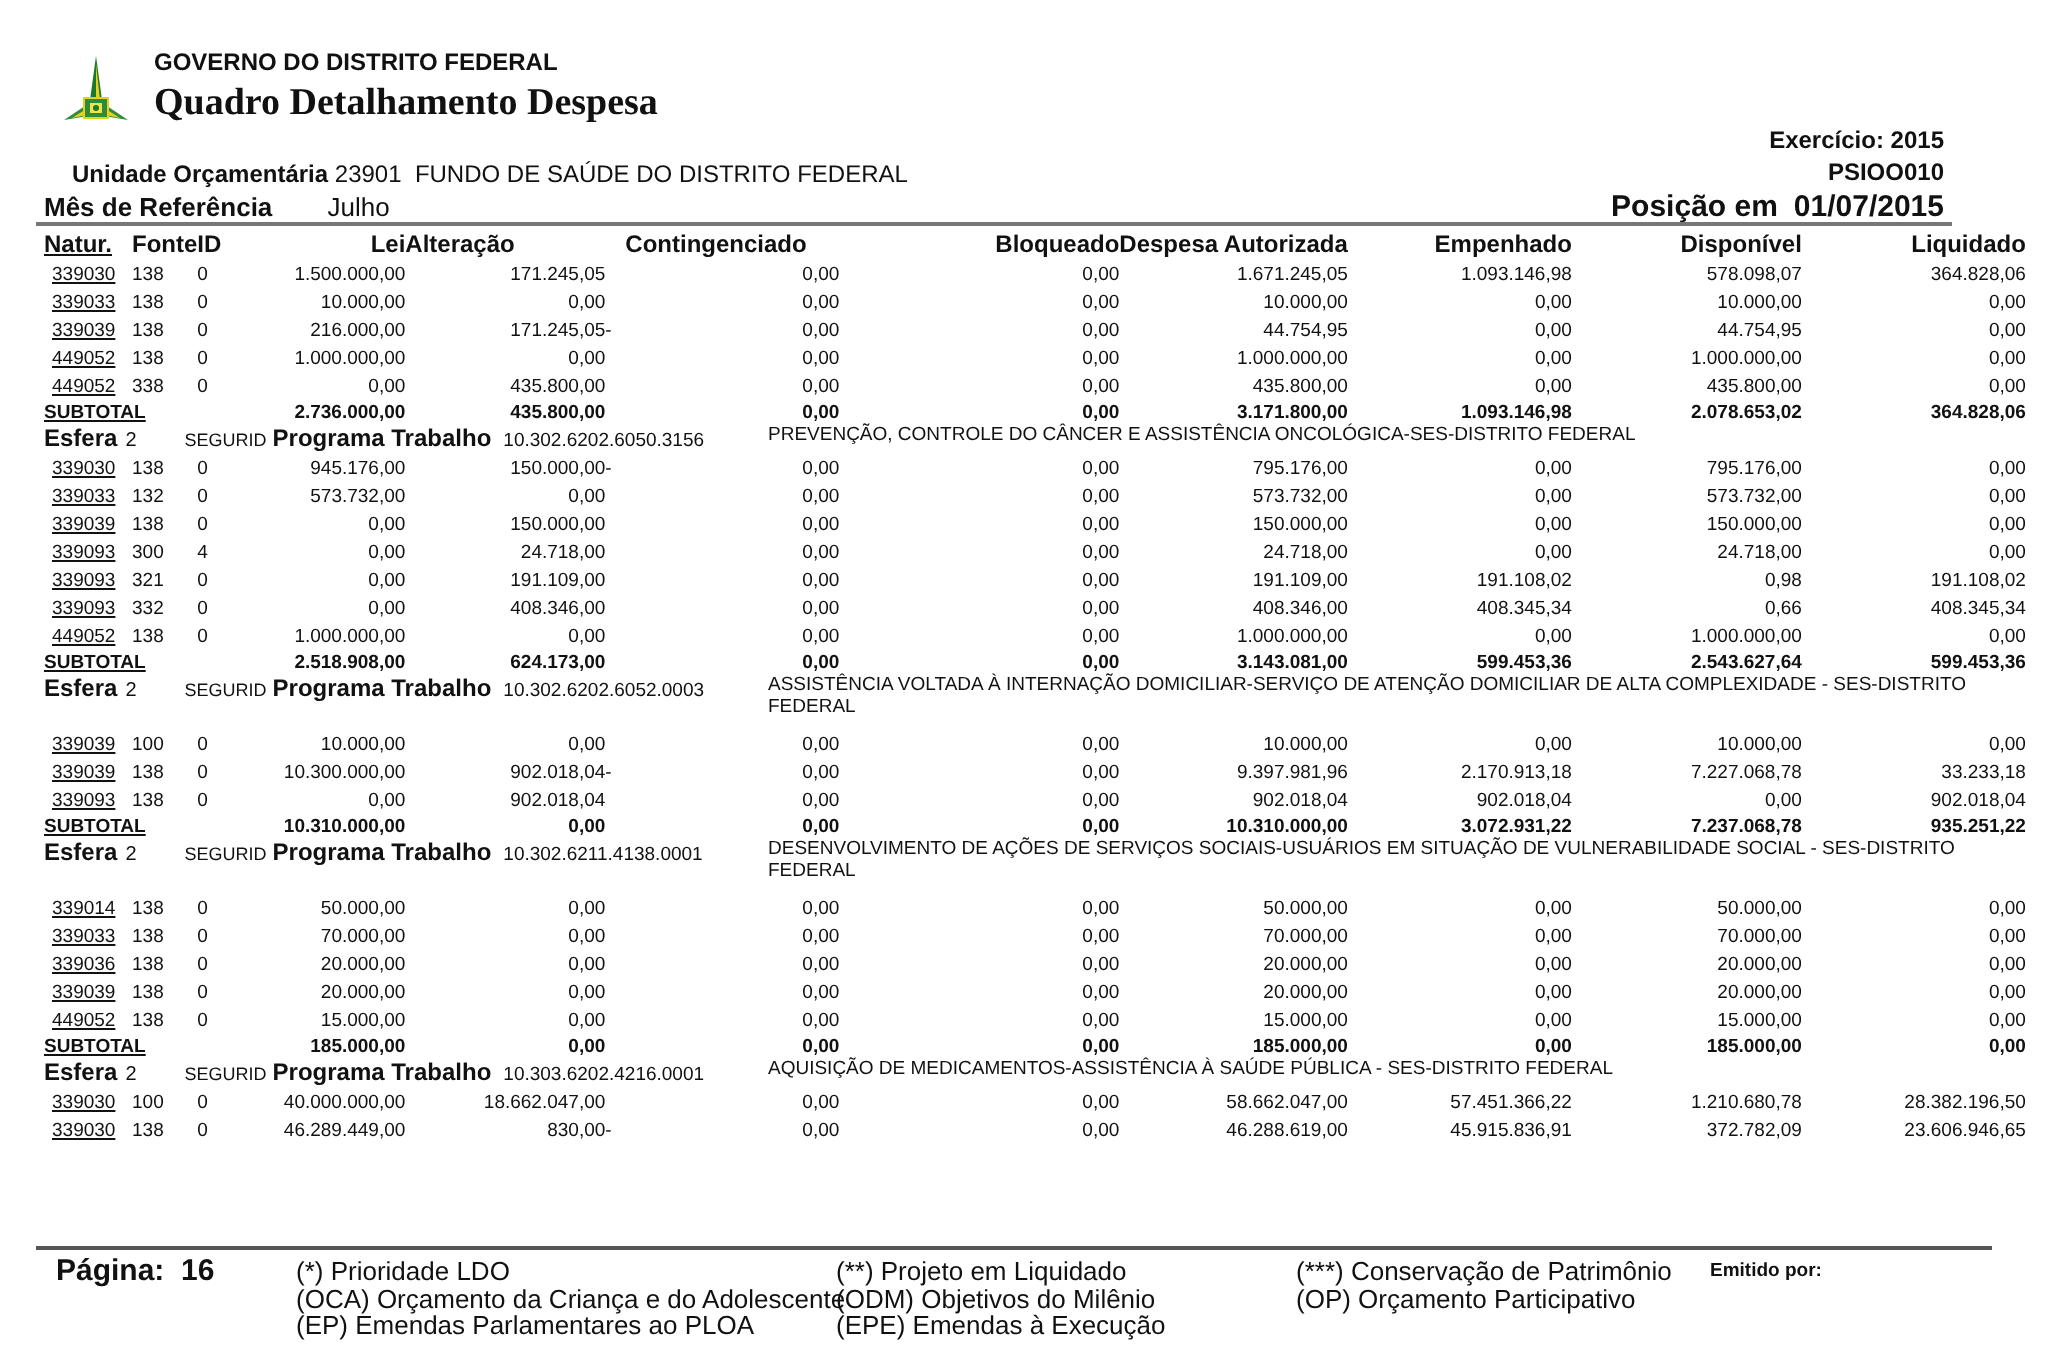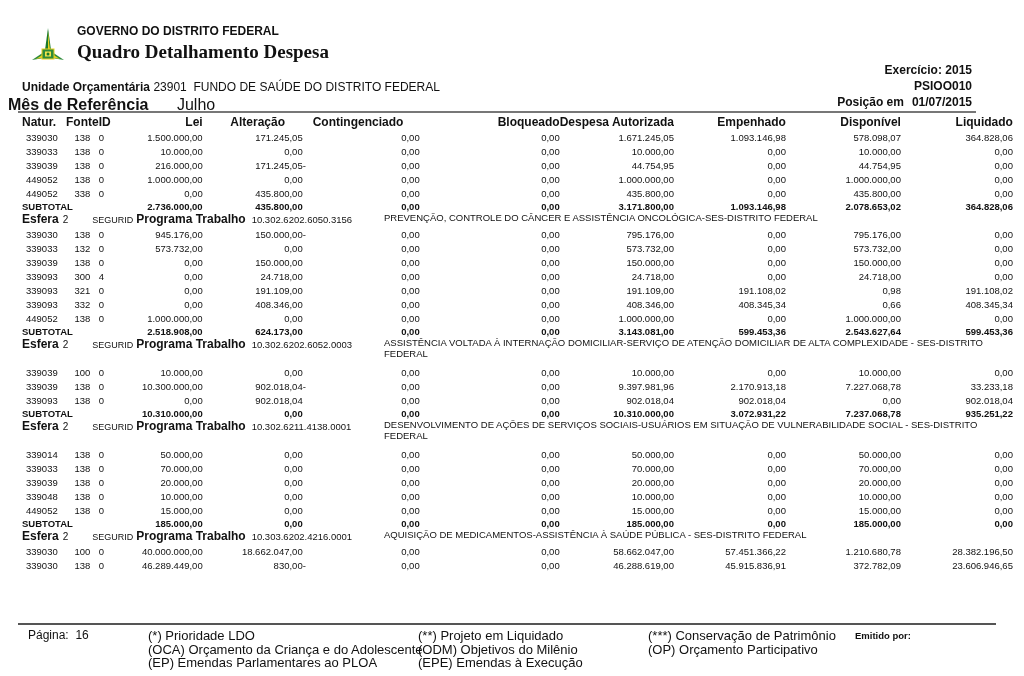--- a/index.html
+++ b/index.html
@@ -5,67 +5,67 @@
   * { margin: 0; padding: 0; box-sizing: border-box; }
   body {
     width: 1024px; height: 676px; background: #ffffff; overflow: hidden;
     font-family: "Liberation Sans", sans-serif; color: #111; position: relative;
   }
   .logo { position: absolute; left: 30px; top: 26px; width: 36px; height: 40px; }
   .gov { position: absolute; left: 77px; top: 24px; font-size: 12px; font-weight: bold; }
   .title { position: absolute; left: 77px; top: 41px; font-family: "Liberation Serif", serif; font-size: 19px; font-weight: bold; }
   .ex { position: absolute; right: 52px; top: 63px; font-size: 12px; font-weight: bold; text-align: right; }
   .code { position: absolute; right: 52px; top: 79px; font-size: 12px; font-weight: bold; text-align: left; }
-  .pos { position: absolute; right: 52px; top: 95px; font-size: 12px; font-weight: bold; }
+  .pos { position: absolute; right: 52px; top: 95px; font-size: 15px; font-weight: bold; }
   .pos span { margin-left: 8px; }
-  .unit { position: absolute; left: 22px; top: 80px; font-size: 12px; }
+  .unit { position: absolute; left: 36px; top: 80px; font-size: 12px; }
   .unit b { font-weight: bold; }
-  .mes { position: absolute; left: 8px; top: 96px; font-size: 16px; }
+  .mes { position: absolute; left: 22px; top: 96px; font-size: 13px; }
   .mes b { font-weight: bold; }
   .topline { position: absolute; left: 18px; top: 111px; width: 958px; height: 2px; background: #777; }
   .bottomline { position: absolute; left: 18px; top: 623px; width: 978px; height: 2px; background: #555; }
 
   table.grid { position: absolute; left: 22px; top: 114px; border-collapse: collapse; font-size: 9.5px; }
   table.grid td, table.grid th { padding: 0; height: 14px; white-space: nowrap; }
   table.grid th { font-size: 12px; font-weight: bold; height: 16px; }
-  .c-nat { width: 44px; text-align: left; padding-left: 4px !important; }
-  .c-fon { width: 30px; text-align: center; }
+  .c-nat { width: 44px; text-align: left; padding-left: 4px !important; text-decoration: underline; }
+  .c-fon { width: 30px; text-align: left; }
   .c-id { width: 30px; text-align: left; }
   .c-lei { width: 74px; text-align: right; }
   .c-alt { width: 110px; text-align: right; }
   .c-alt .neg { display: inline-block; width: 10px; text-align: left; }
   .c-con { width: 107px; text-align: right; }
   .c-blo { width: 140px; text-align: right; }
   .c-aut { width: 112px; text-align: right; }
   .c-emp { width: 112px; text-align: right; }
   .c-dis { width: 115px; text-align: right; }
   .c-liq { width: 112px; text-align: right; }
   th.c-nat { padding-left: 0 !important; }
   th.c-lei { text-align: right; padding-right: 14px; }
-  th.c-alt { text-align: center; padding-right: 12px; }
+  th.c-alt { text-align: left; padding-right: 12px; }
   th.c-con { text-align: left; padding-left: 10px; }
   th.c-blo { text-align: right; }
   th.c-aut { text-align: left; }
   th.c-emp { text-align: right; padding-right: 10px; }
   th.c-dis { text-align: right; padding-right: 4px; }
   th.c-liq { text-align: right; }
   tr.sub td { font-weight: bold; height: 12px; }
   tr.sub td.lbl { font-size: 9.5px; padding-left: 0 !important; }
   tr.esfera td { height: 15px; vertical-align: top; }
   tr.esfera .esf { font-size: 12px; font-weight: bold; }
   tr.esfera .esf .n { font-size: 10px; font-weight: normal; margin-left: 4px; }
   tr.esfera .seg { font-size: 9px; margin-left: 24px; }
   tr.esfera .pt { font-size: 12px; font-weight: bold; margin-left: 3px; }
   tr.esfera .ptc { font-size: 9.5px; margin-left: 6px; }
   tr.esfera .desc { position: absolute; left: 362px; font-size: 9.5px; width: 610px; white-space: normal; line-height: 11px; }
   tr.esfera .wrap { position: relative; height: 15px; }
   tr.esfera.tall td { height: 28px; }
 
   .footer { position: absolute; top: 629px; font-size: 13px; line-height: 13.5px; }
-  .pag { left: 28px; font-weight: normal; font-size: 12px; }
+  .pag { left: 28px; font-weight: bold; font-size: 15px; }
   .f1 { left: 148px; }
   .f2 { left: 418px; }
   .f3 { left: 648px; }
   .emit { left: 855px; font-weight: bold; font-size: 9.5px; }
 </style>
 </head>
 <body>
 
 <svg class="logo" viewBox="0 0 36 40">
   <polygon points="18,2 21,24 15,24" fill="#1a7a2a"></polygon>
@@ -375,43 +375,43 @@
         <td class="c-lei">70.000,00</td>
         <td class="c-alt"><span>0,00</span><span class="neg"></span></td>
         <td class="c-con">0,00</td>
         <td class="c-blo">0,00</td>
         <td class="c-aut">70.000,00</td>
         <td class="c-emp">0,00</td>
         <td class="c-dis">70.000,00</td>
         <td class="c-liq">0,00</td>
       </tr>
       <tr>
+        <td class="c-nat">339036</td>
+        <td class="c-fon">138</td>
+        <td class="c-id">0</td>
+        <td class="c-lei">20.000,00</td>
+        <td class="c-alt"><span>0,00</span><span class="neg"></span></td>
+        <td class="c-con">0,00</td>
+        <td class="c-blo">0,00</td>
+        <td class="c-aut">20.000,00</td>
+        <td class="c-emp">0,00</td>
+        <td class="c-dis">20.000,00</td>
+        <td class="c-liq">0,00</td>
+      </tr>
+      <tr>
         <td class="c-nat">339039</td>
         <td class="c-fon">138</td>
         <td class="c-id">0</td>
         <td class="c-lei">20.000,00</td>
         <td class="c-alt"><span>0,00</span><span class="neg"></span></td>
         <td class="c-con">0,00</td>
         <td class="c-blo">0,00</td>
         <td class="c-aut">20.000,00</td>
         <td class="c-emp">0,00</td>
         <td class="c-dis">20.000,00</td>
-        <td class="c-liq">0,00</td>
-      </tr>
-      <tr>
-        <td class="c-nat">339048</td>
-        <td class="c-fon">138</td>
-        <td class="c-id">0</td>
-        <td class="c-lei">10.000,00</td>
-        <td class="c-alt"><span>0,00</span><span class="neg"></span></td>
-        <td class="c-con">0,00</td>
-        <td class="c-blo">0,00</td>
-        <td class="c-aut">10.000,00</td>
-        <td class="c-emp">0,00</td>
-        <td class="c-dis">10.000,00</td>
         <td class="c-liq">0,00</td>
       </tr>
       <tr>
         <td class="c-nat">449052</td>
         <td class="c-fon">138</td>
         <td class="c-id">0</td>
         <td class="c-lei">15.000,00</td>
         <td class="c-alt"><span>0,00</span><span class="neg"></span></td>
         <td class="c-con">0,00</td>
         <td class="c-blo">0,00</td>

